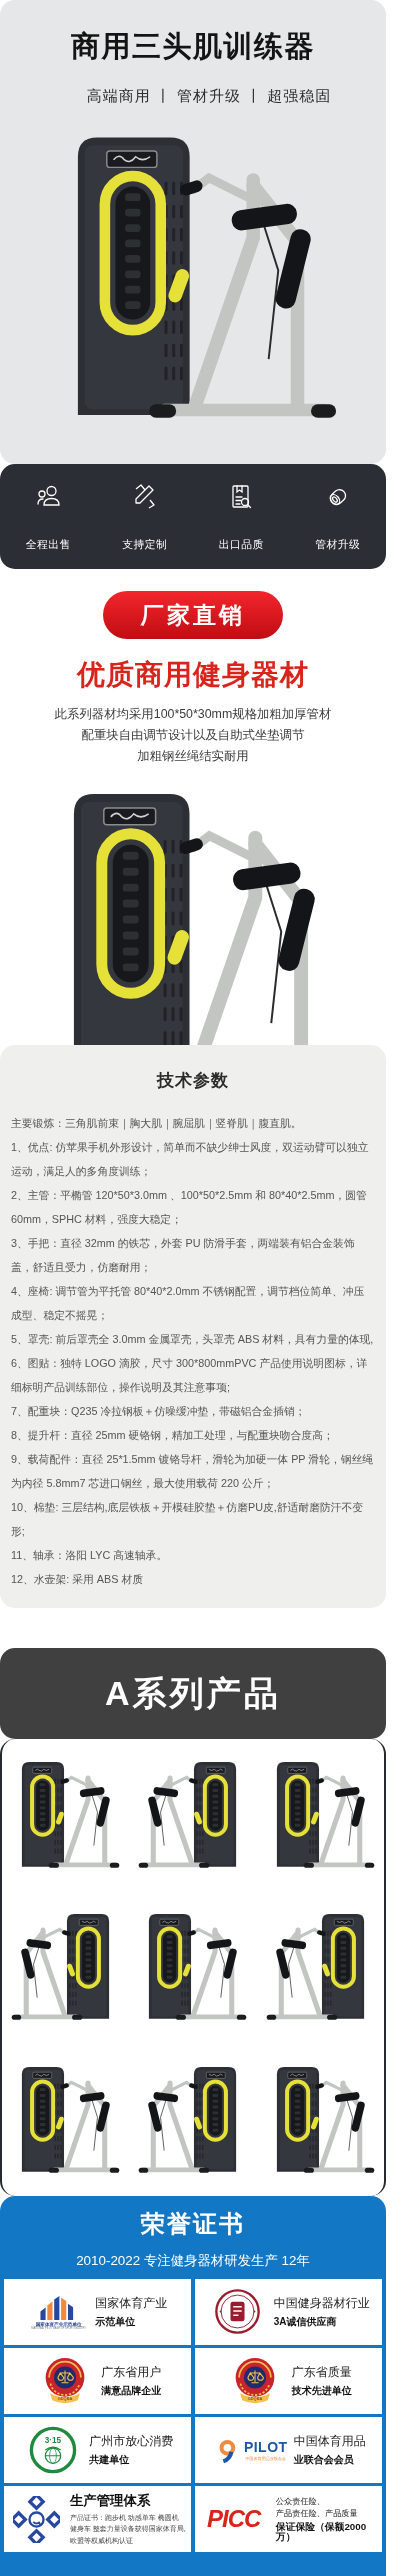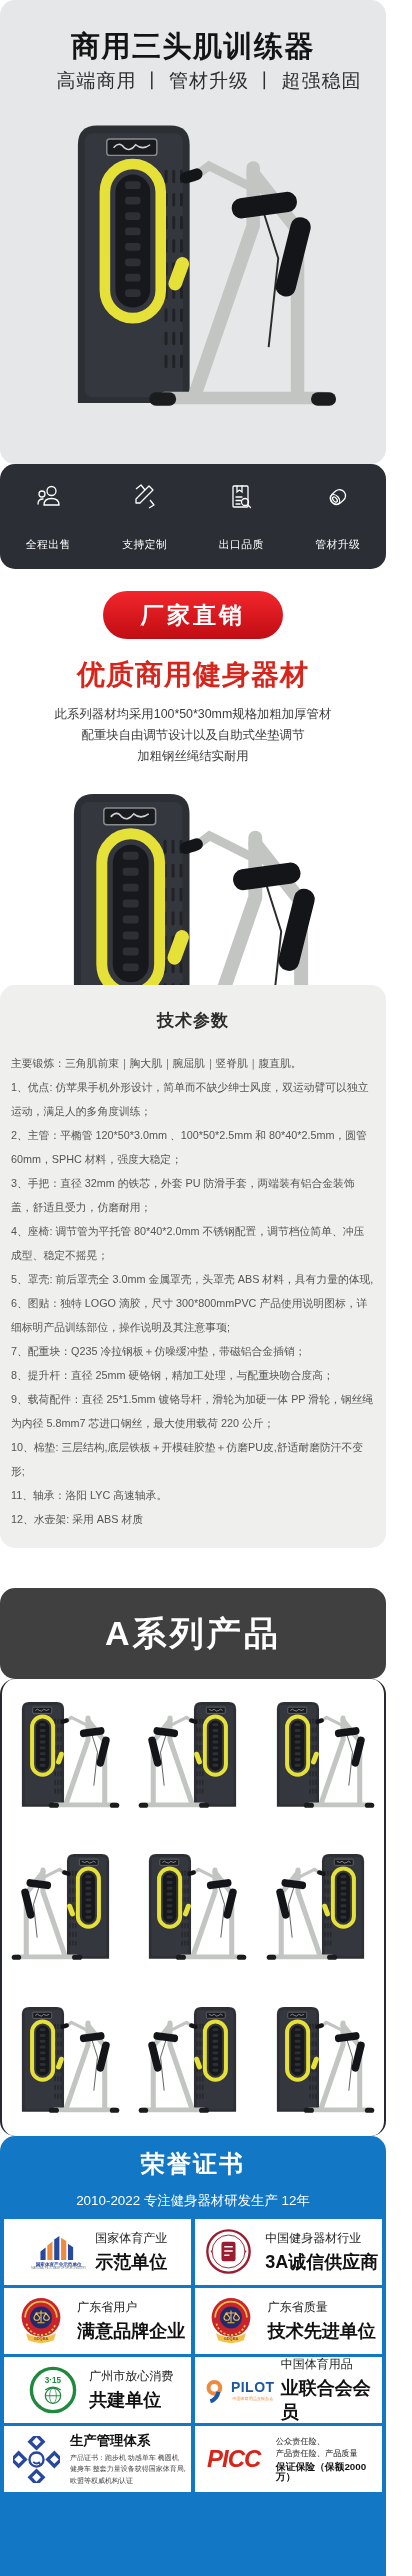--- a/index.html
+++ b/index.html
@@ -3,31 +3,31 @@
 <meta charset="utf-8">
 <style>
   * { margin:0; padding:0; box-sizing:border-box; }
   body { width:412px; background:#ffffff; font-family:"Liberation Sans", sans-serif; }
   .page { width:386px; }
   section { overflow:hidden;border-radius:15px; }
 
   
   .sec-hero { height:464px; background:#e6e7e9; text-align:center; }
   .hero-title { padding-top:27px; font-size:29px; font-weight:bold; color:#141414; letter-spacing:1.5px; }
-  .hero-sub { margin-top:1px; font-size:19px; color:#2e2e2e; letter-spacing:1px;padding-left:32px; }
+  .hero-sub { margin-top:20px; font-size:15px; color:#2e2e2e; letter-spacing:1px;padding-left:32px; }
   .hero-art { margin:17.5px auto 0; width:289px; }
 
   
   .sec-band { height:105px; background:#2b2e34; display:flex; }
   .feat { flex:1; display:flex; flex-direction:column; align-items:center; justify-content:center; gap:24px; }
   .feat svg { width:30px; height:30px; }
   .feat-label { color:#ffffff; font-size:10.8px; letter-spacing:0.5px; }
 
   
-  .sec-promo { height:416px; background:#ffffff; text-align:center; }
+  .sec-promo { height:476px; background:#ffffff; text-align:center; }
   .promo-badge { display:inline-block; margin-top:21.6px; padding:0 38px; height:48px; line-height:48px;
     background:linear-gradient(180deg,#f2262c,#c00d13); border-radius:25px; color:#ffffff;
     font-size:23px; font-weight:bold; letter-spacing:3.1px; }
   .promo-title { margin-top:17.5px; font-size:28px; font-weight:bold; color:#d8251c; letter-spacing:1px; }
   .promo-lines { margin-top:10.3px; font-size:12.4px; color:#3c3c3c; line-height:20.6px; }
   .promo-art { margin:13.4px auto 0; width:299px; }
 
   
   .sec-specs { height:563px; background:#efefee; }
   .spec-head { padding-top:24px; text-align:center; font-size:17px; font-weight:bold; color:#2b2b2b; letter-spacing:1px; }
@@ -51,21 +51,21 @@
   .sec-honors { height:483px; background:#1277c5; }
   .honors-title { padding-top:12.4px; text-align:center; color:#ffffff; font-size:24px; font-weight:bold; letter-spacing:2.1px; }
   .honors-sub { margin-top:11.3px; text-align:center; color:#ffffff; font-size:13.4px; }
   .honor-grid { margin:9.3px 4.1px 0; display:grid; grid-template-columns:1fr 1fr; gap:3.1px; }
   .honor-card { background:#ffffff; height:66px; display:flex; align-items:center; justify-content:center; gap:6.2px; padding:0 3.1px; }
   .honor-logo { width:61px; text-align:center; flex:none; }
   .honor-logo svg { display:block; margin:0 auto; }
   .logo-cap1 { font-size:4.6px; color:#28479e; font-weight:bold; white-space:nowrap; }
   .logo-cap2 { font-size:2.6px; color:#777777; white-space:nowrap; }
   .h-line1 { font-size:12px; color:#222222; }
-  .h-line2 { font-size:18px; color:#111111; font-weight:bold; margin-top:3.1px; }
+  .h-line2 { font-size:10px; color:#111111; font-weight:bold; margin-top:3.1px; }
   .h-title { font-size:13.4px; color:#111111; font-weight:bold; }
   .h-desc { font-size:7px; color:#444444; line-height:9.8px; margin-top:2.1px; }
   .h-desc-bold { font-size:8.2px; color:#111111; font-weight:bold; line-height:10.8px; margin-top:1.5px; }
   .picc-text { color:#d8251c; font-weight:bold; font-style:italic; font-size:24px; letter-spacing:-1px; }
   .csgf-row { display:flex; align-items:center; justify-content:center; gap:1px; }
   .csgf-text { color:#1b57a6; font-weight:bold; font-size:14px; letter-spacing:0.5px; }
   .csgf-cap { font-size:4.1px; color:#f08a3c; margin-top:0.5px; }
 </style>
 </head>
 <body>

